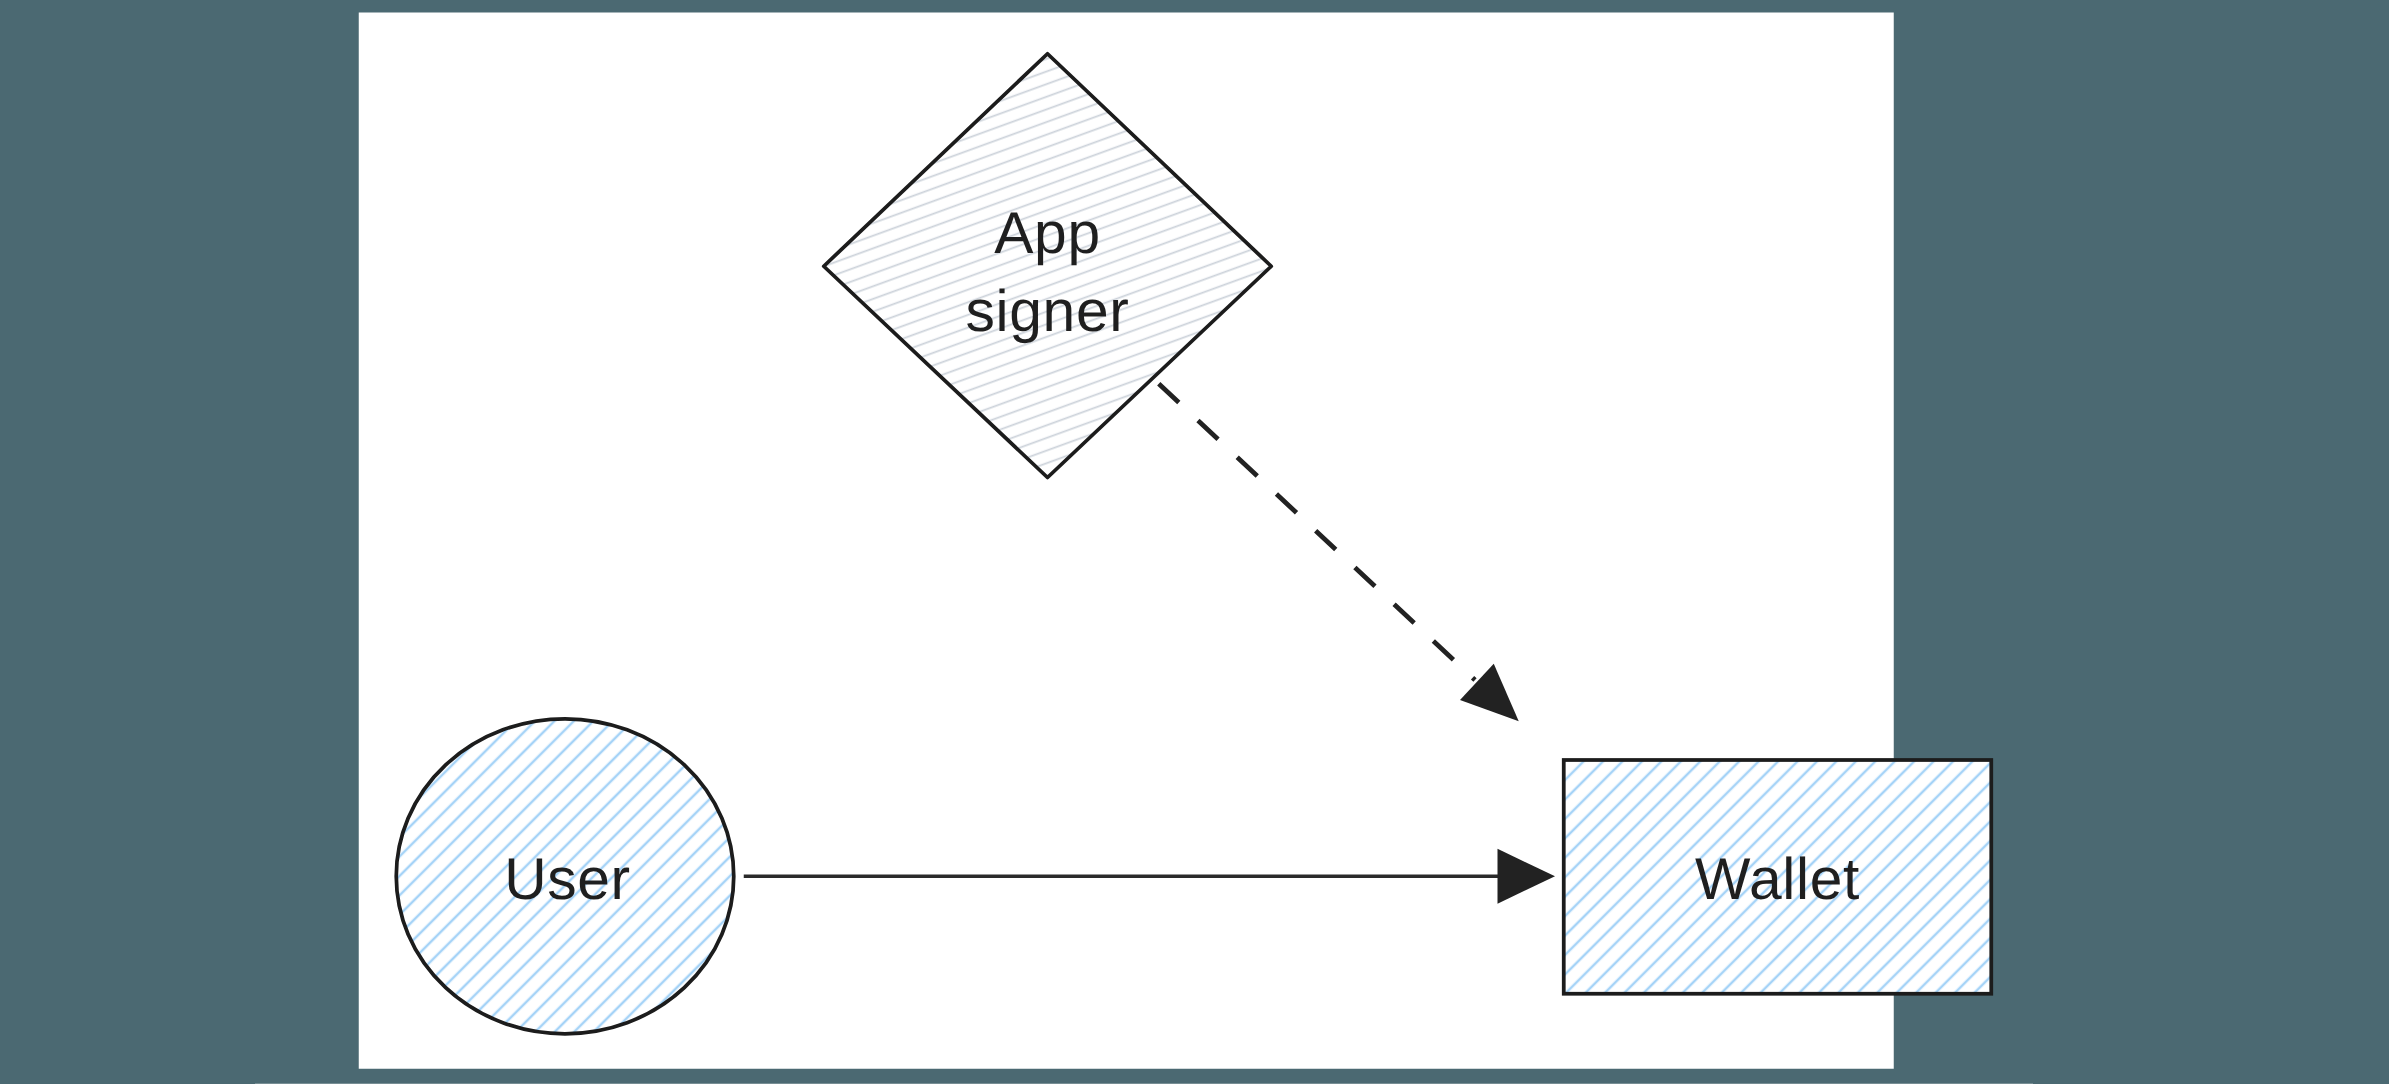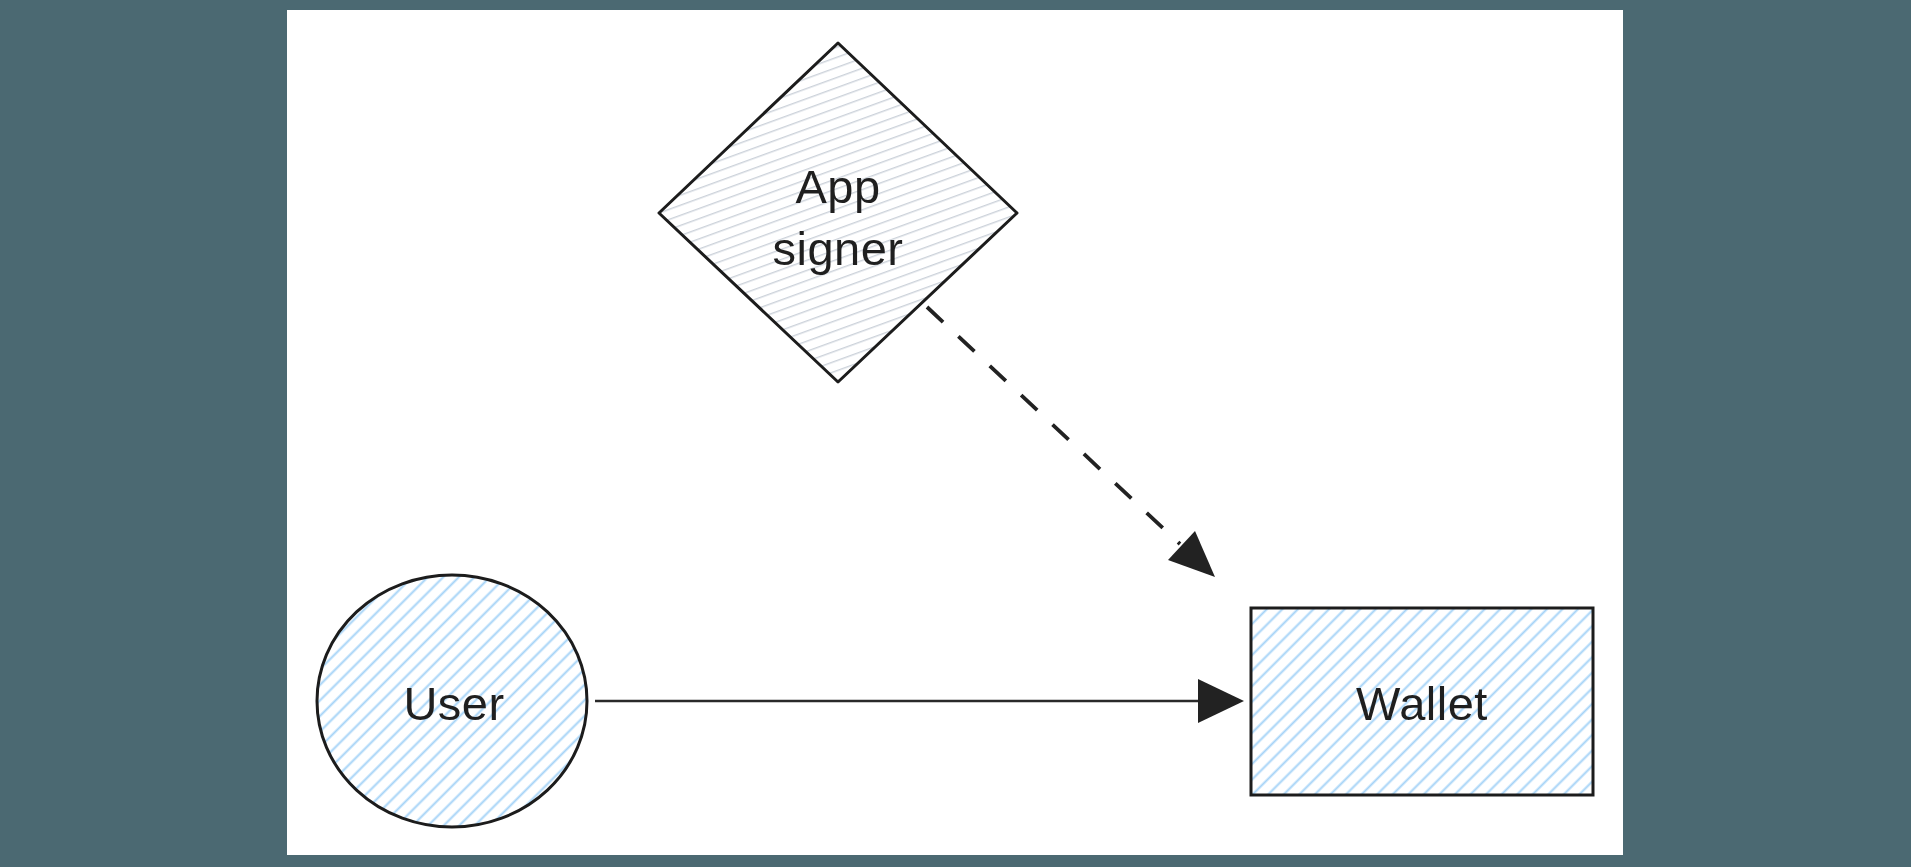--- a/index.html
+++ b/index.html
@@ -13,21 +13,21 @@
   body { background: #4B6972; position: relative; }
 
   .stage {
     position: absolute;
     inset: 0;
   }
   .canvas {
     position: absolute;
     left: 287px;
     top: 10px;
-    width: 1336px;
+    width: 1228px;
     height: 845px;
     background: #ffffff;
   }
   svg { display: block; }
 
   .node-label {
     font-family: "Liberation Sans", sans-serif;
     font-size: 47px;
     font-weight: 500;
     letter-spacing: 0.5px;

